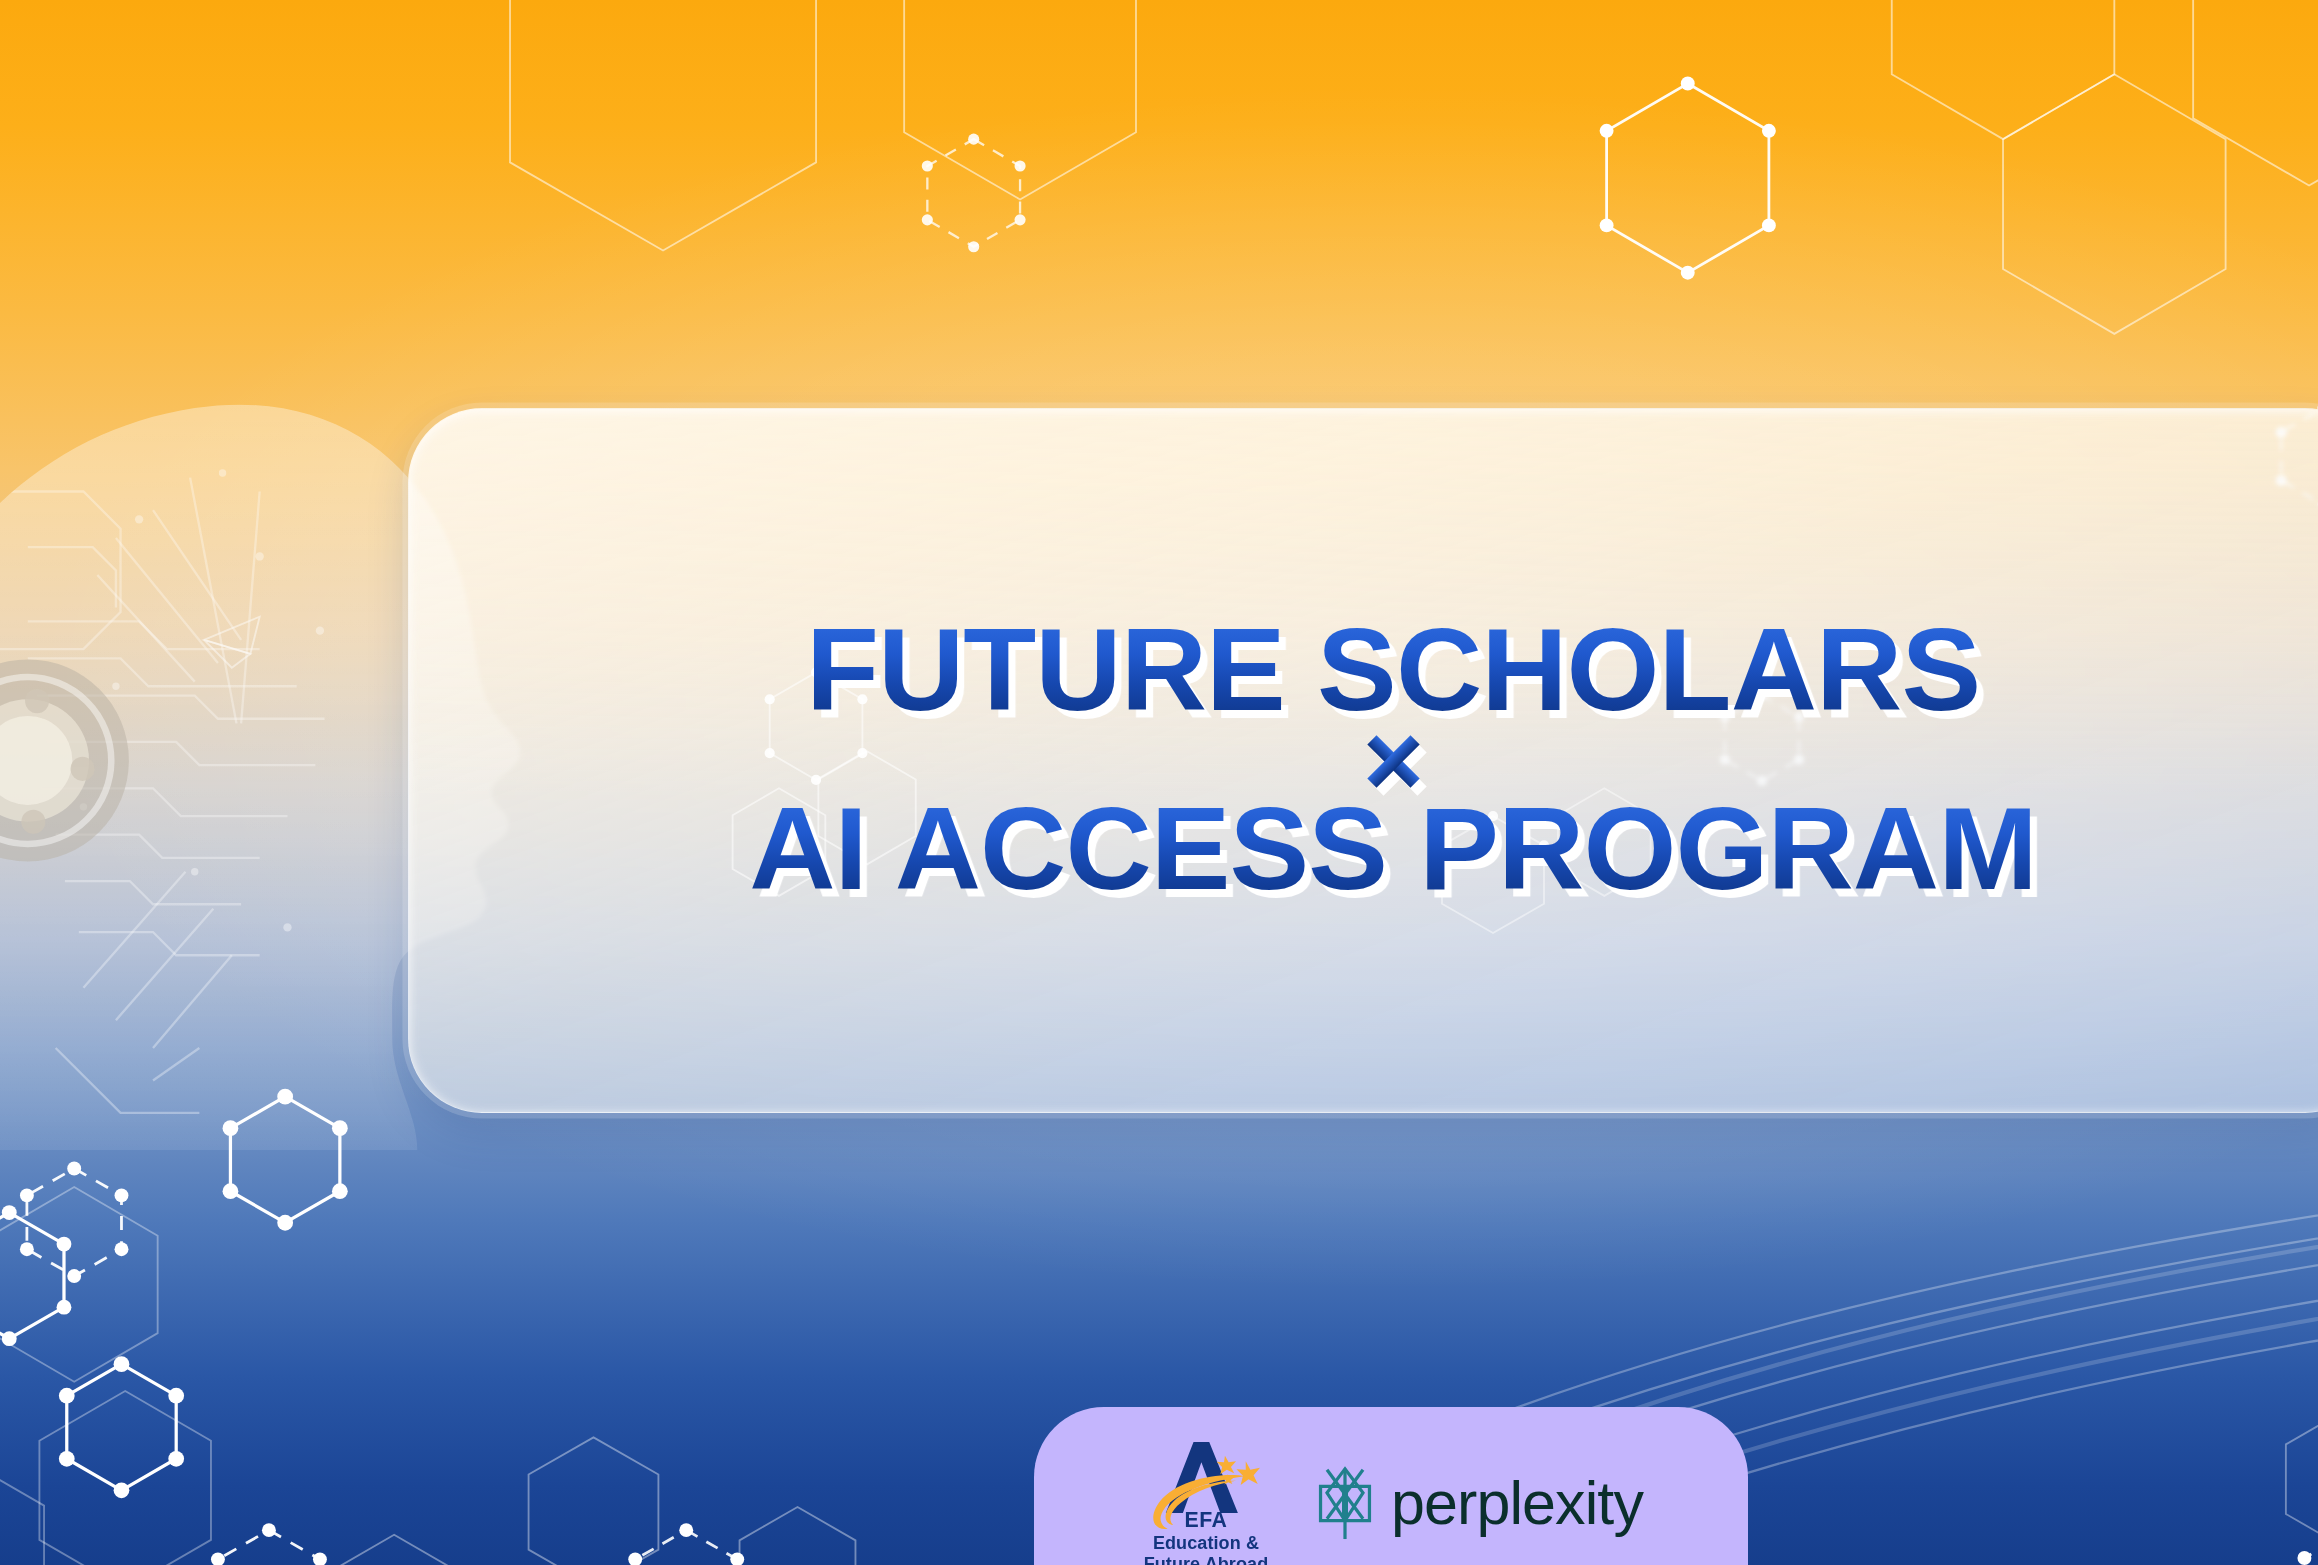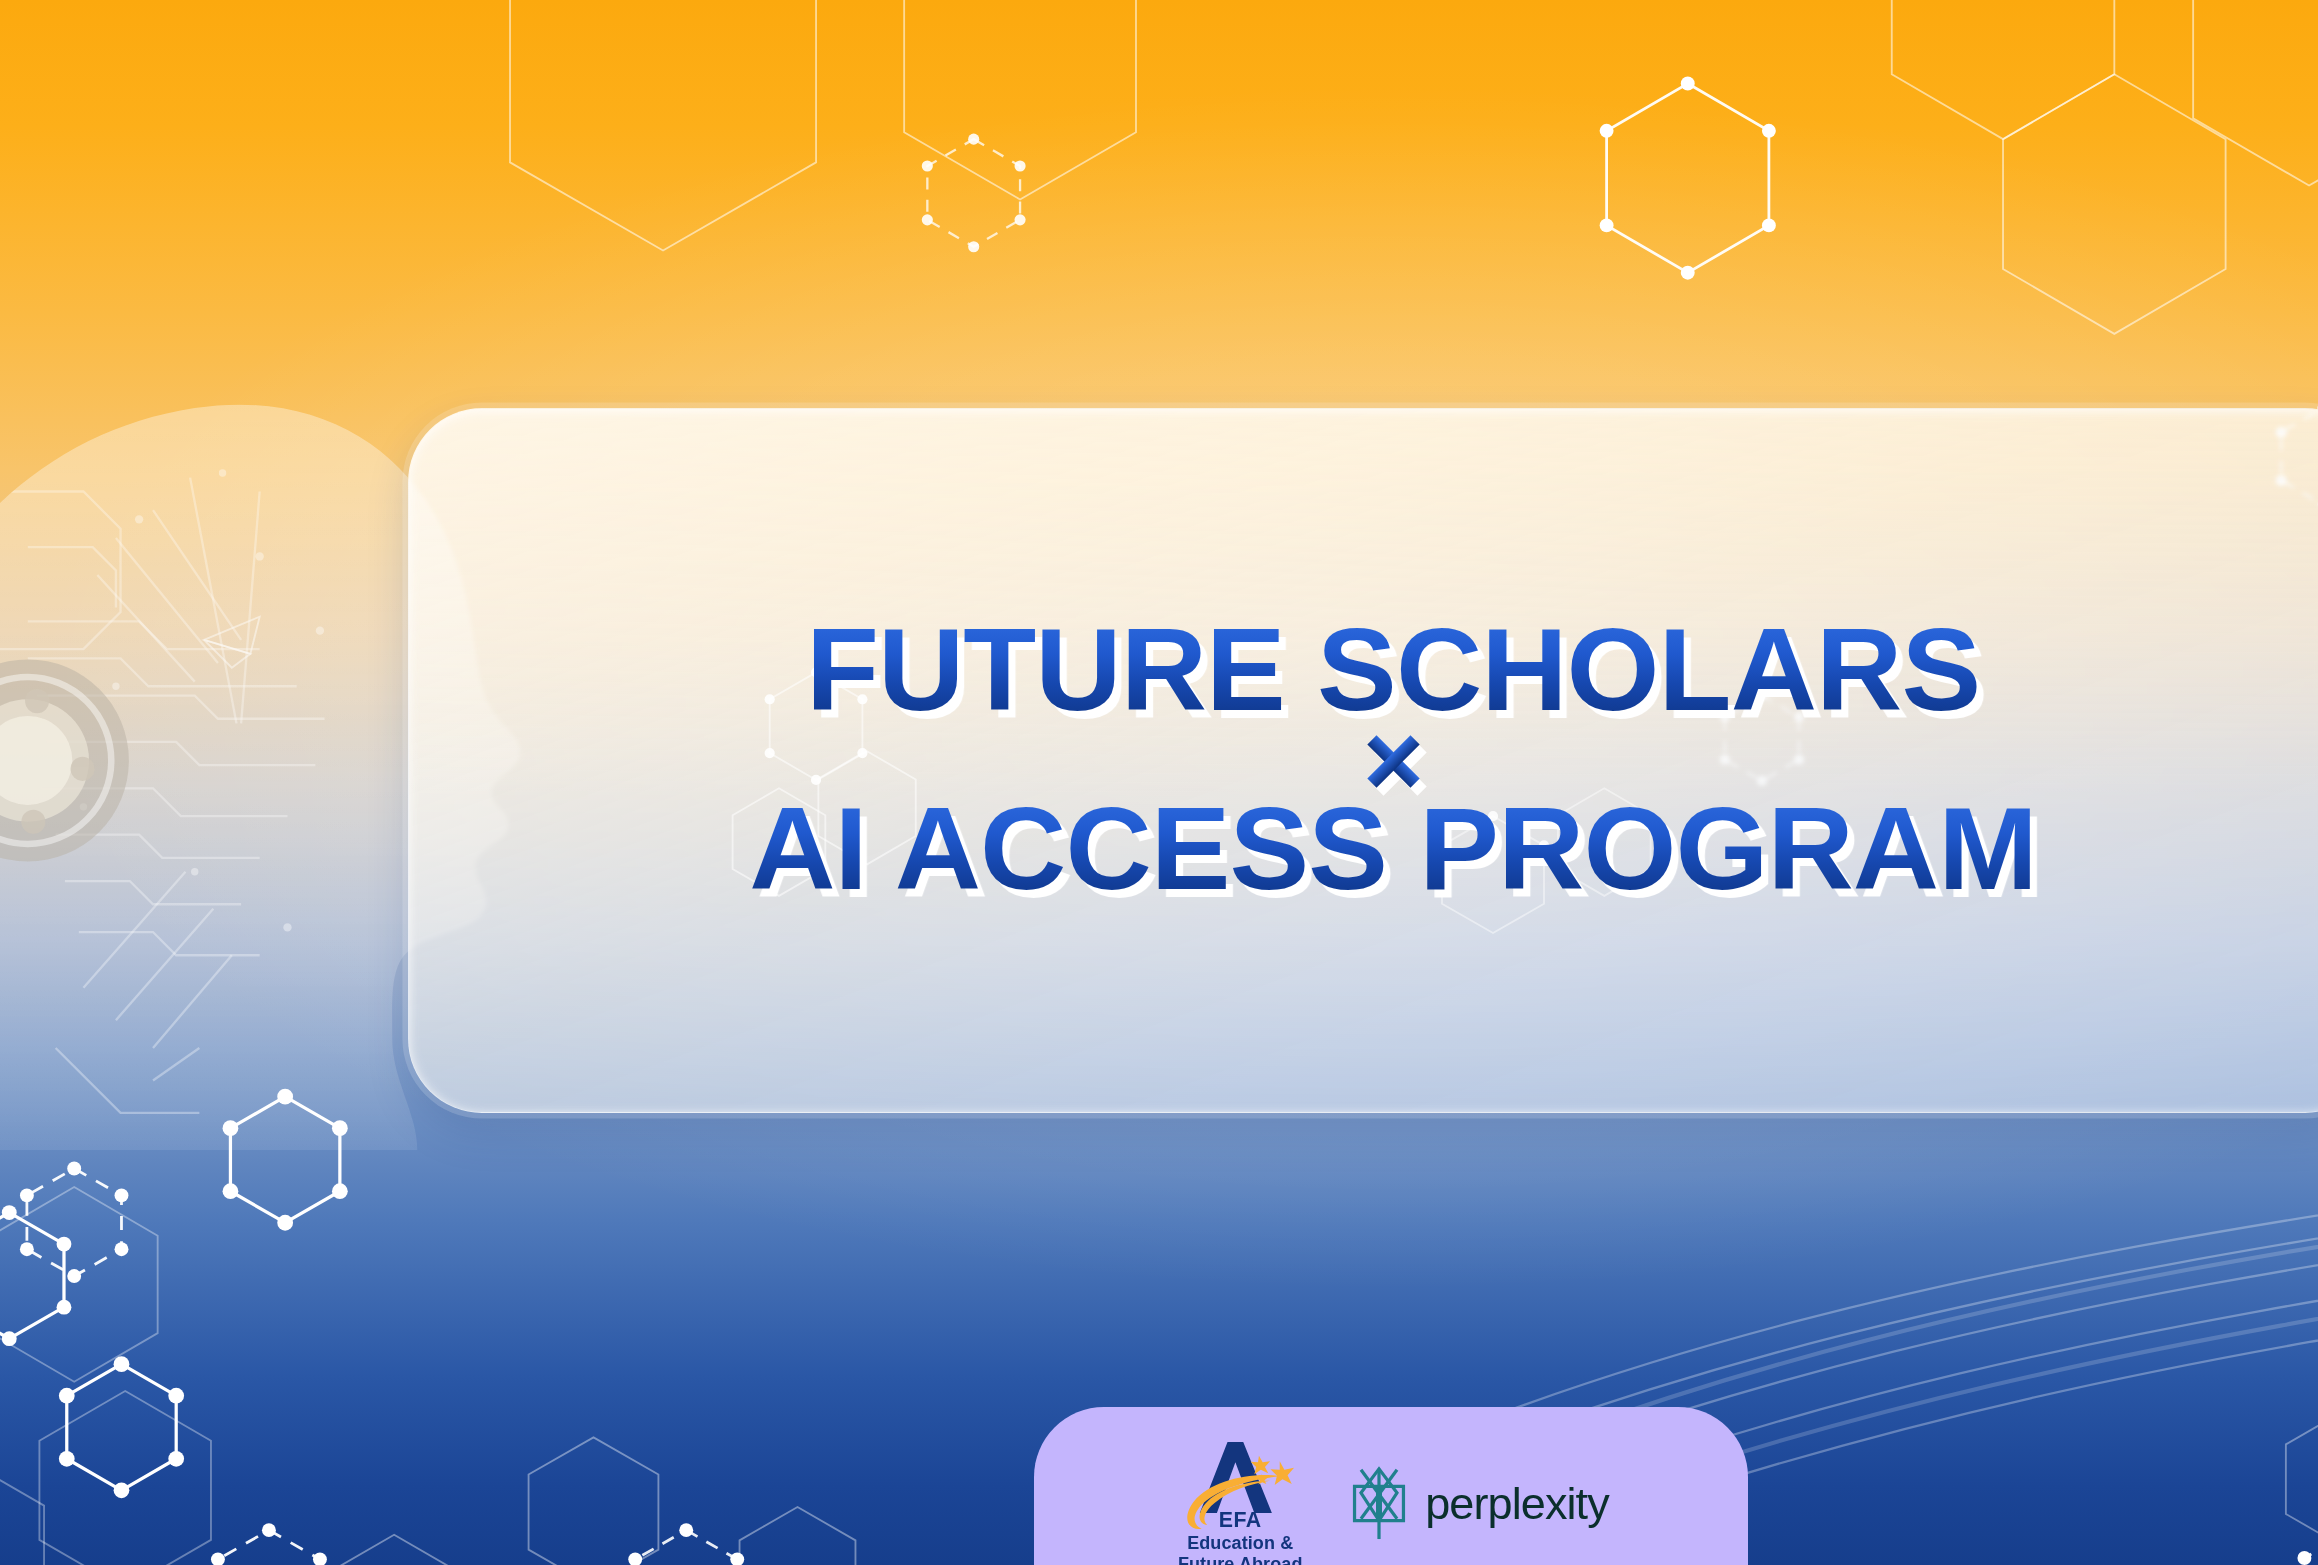--- a/index.html
+++ b/index.html
@@ -124,21 +124,21 @@
     text-align:center;font-weight:bold;font-size:21.3px;
     color:#13357E;letter-spacing:0.5px;
   }
   .efa-text-sub{
     position:absolute;left:-12px;right:-12px;top:95px;
     text-align:center;font-weight:bold;font-size:18px;
     color:#13357E;letter-spacing:0.1px;
   }
   .ppx-logo{display:flex;align-items:center;gap:16px;margin-top:16px;}
   .ppx-word{
-    font-size:45px;font-weight:400;
+    font-size:61px;font-weight:400;
     color:#0B2F2C;letter-spacing:-0.9px;line-height:1;
   }
 </style>
 </head>
 <body>
 
 <div class="stage">
 
   <div class="bg"></div>
   <div class="bg-vignette"></div>

